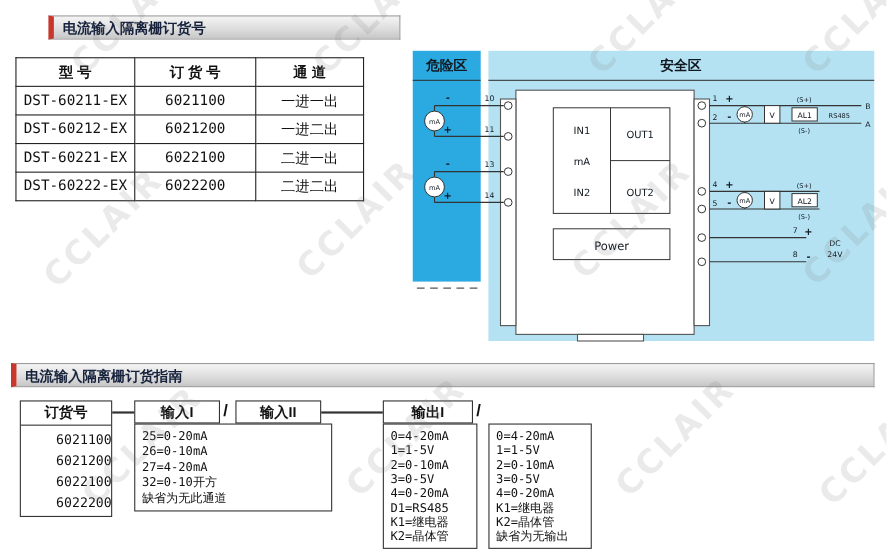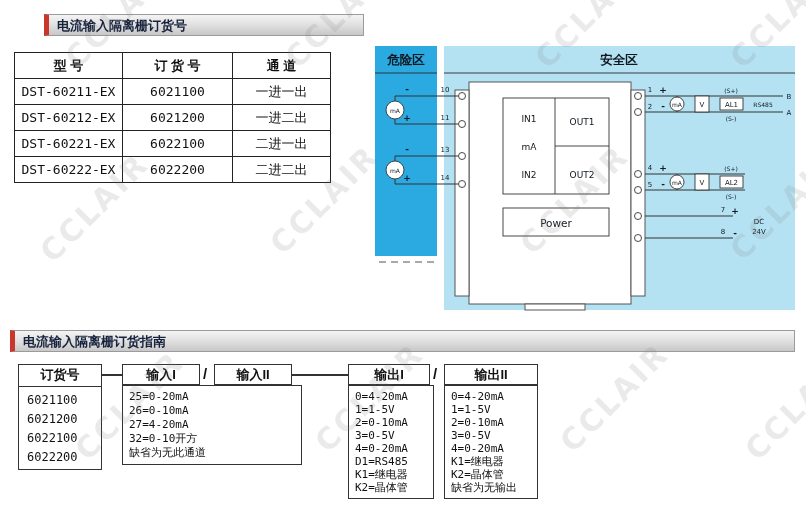--- a/index.html
+++ b/index.html
@@ -16,21 +16,21 @@
       font-weight:bold;font-size:13px;color:#17233d;padding-left:8px;z-index:2;}
   #bar-order{left:10px;top:14px;width:320px;margin-left:34px;}
   #bar-wiring{left:375px;top:14px;width:420px;}
   #bar-guide{left:10px;top:330px;width:785px;}
   
   .order-table{position:absolute;left:14px;top:52px;border-collapse:collapse;
       table-layout:fixed;z-index:2;background:transparent;}
   .order-table th,.order-table td{border:1px solid #222;height:26px;text-align:center;
       font-size:13px;padding:0 4px;box-sizing:border-box;}
   .order-table th{font-weight:bold;}
-  .mono{font-family:"DejaVu Sans Mono","Liberation Mono",monospace;}
+  .mono{font-family:"DejaVu Sans Mono","Liberation Mono",monospace;margin-left:24px;}
   
   #wiring-svg{position:absolute;left:375px;top:46px;z-index:2;}
   #wiring-svg text{font-family:"DejaVu Sans",sans-serif;fill:#101820;text-anchor:middle;}
   .zone-t{font-size:12.5px;font-weight:bold;}
   .mod-t{font-size:9px;}
   .pow-t{font-size:10.5px;}
   .tnum{font-size:7px;}
   .sign{font-size:9px;font-weight:bold;}
   .tiny{font-size:6px;}
   .small{font-size:7px;}
@@ -266,21 +266,20 @@
       <div>26=0-10mA</div>
       <div>27=4-20mA</div>
       <div>32=0-10开方</div>
       <div>缺省为无此通道</div>
     </div>
 
     <div class="gdash" id="gdash-2"></div>
 
     <div class="gbox ghead" id="g-out1">输出I</div>
     <div class="gslash" id="gslash-2">/</div>
-    <div class="gbox ghead" id="g-out2">输出II</div>
 
     <div class="gbox gopts" id="g-out1opts">
       <div>0=4-20mA</div>
       <div>1=1-5V</div>
       <div>2=0-10mA</div>
       <div>3=0-5V</div>
       <div>4=0-20mA</div>
       <div>D1=RS485</div>
       <div>K1=继电器</div>
       <div>K2=晶体管</div>

